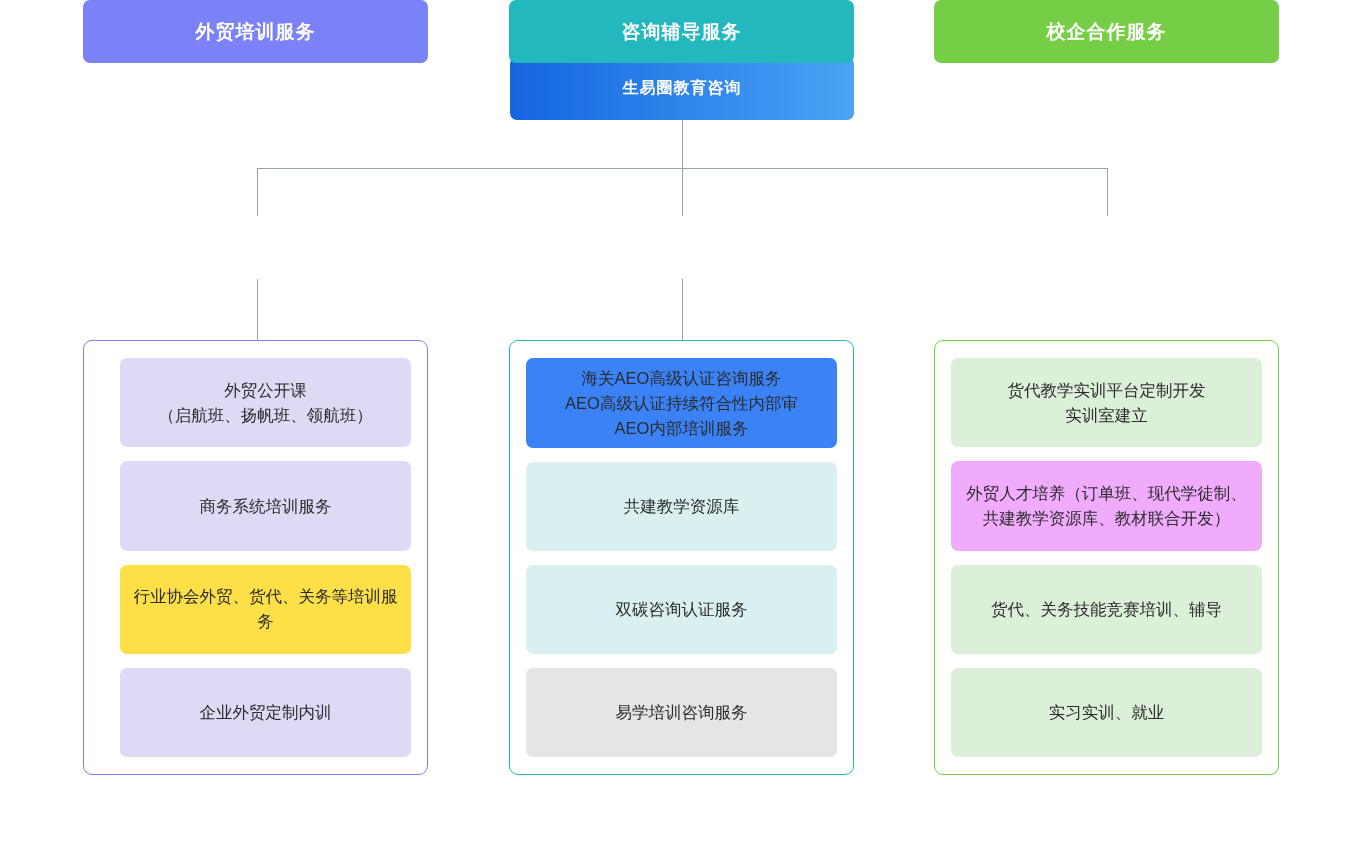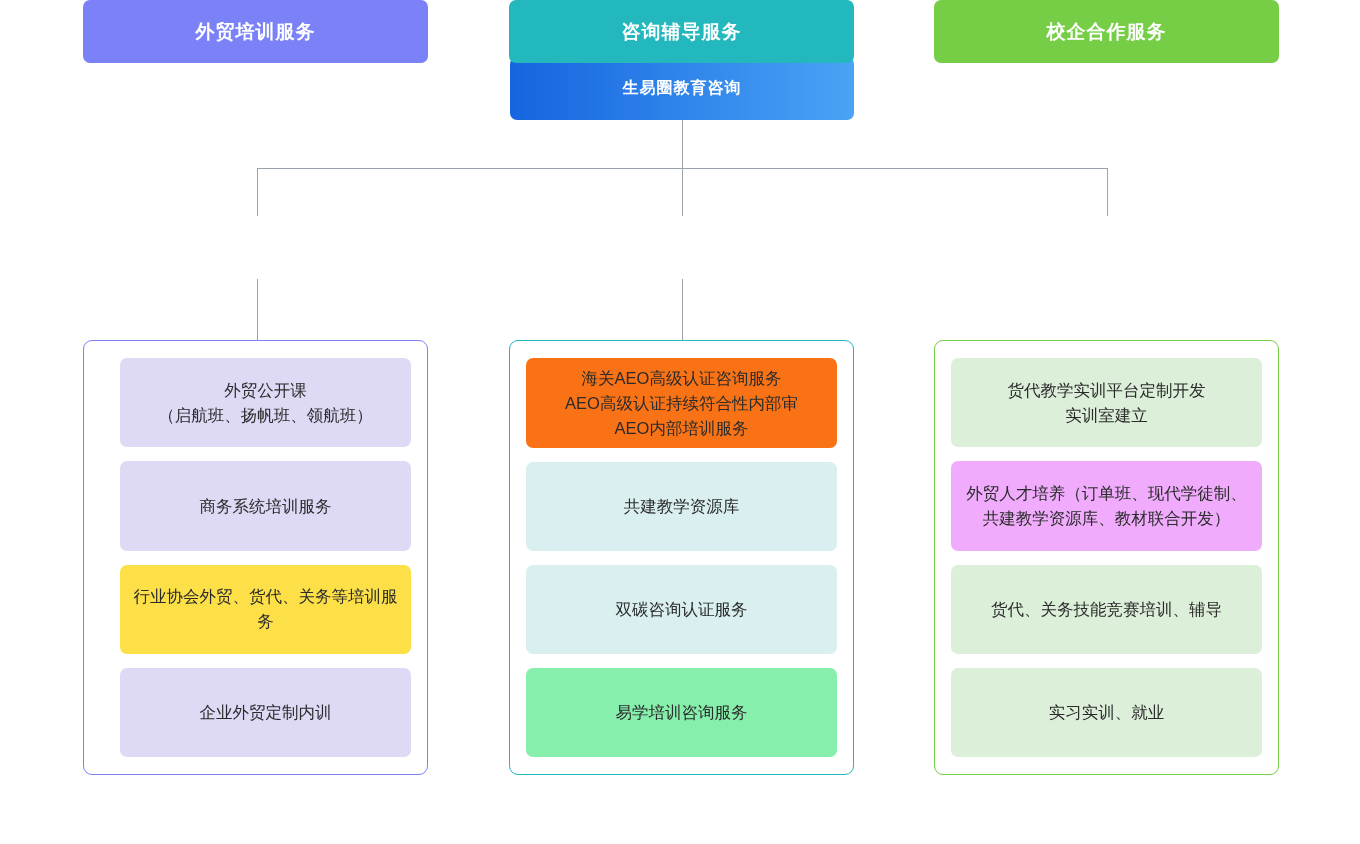--- a/index.html
+++ b/index.html
@@ -129,26 +129,26 @@
   </div>
 
   <div class="branch-container" id="container-0" style="border-color: rgb(123, 129, 247); padding-left: 36px;">
       <div class="item-card" style="background: rgb(222, 217, 245);"><span>外贸公开课
 （启航班、扬帆班、领航班）</span></div>
       <div class="item-card" style="background: rgb(222, 217, 245);"><span>商务系统培训服务</span></div>
       <div class="item-card" style="background: #fde047;"><span>行业协会外贸、货代、关务等培训服务</span></div>
       <div class="item-card" style="background: rgb(222, 217, 245);"><span>企业外贸定制内训</span></div>
     </div>
   <div class="branch-container" id="container-1" style="border-color: rgb(34, 184, 189);">
-      <div class="item-card" style="background: #f97316;"><span>海关AEO高级认证咨询服务
+      <div class="item-card" style="background: #3b82f6;"><span>海关AEO高级认证咨询服务
 AEO高级认证持续符合性内部审
 AEO内部培训服务</span></div>
       <div class="item-card" style="background: rgb(217, 239, 240);"><span>共建教学资源库</span></div>
       <div class="item-card" style="background: rgb(217, 239, 240);"><span>双碳咨询认证服务</span></div>
-      <div class="item-card" style="background: #86efac;"><span>易学培训咨询服务</span></div>
+      <div class="item-card" style="background: #e5e5e5;"><span>易学培训咨询服务</span></div>
     </div>
   <div class="branch-container" id="container-2" style="border-color: rgb(118, 206, 71);">
       <div class="item-card" style="background: rgb(220, 239, 217);"><span>货代教学实训平台定制开发
 实训室建立</span></div>
       <div class="item-card" style="background: #f0abfc;"><span>外贸人才培养（订单班、现代学徒制、共建教学资源库、教材联合开发）</span></div>
       <div class="item-card" style="background: rgb(220, 239, 217);"><span>货代、关务技能竞赛培训、辅导</span></div>
       <div class="item-card" style="background: rgb(220, 239, 217);"><span>实习实训、就业</span></div>
     </div>
 
 </div>

